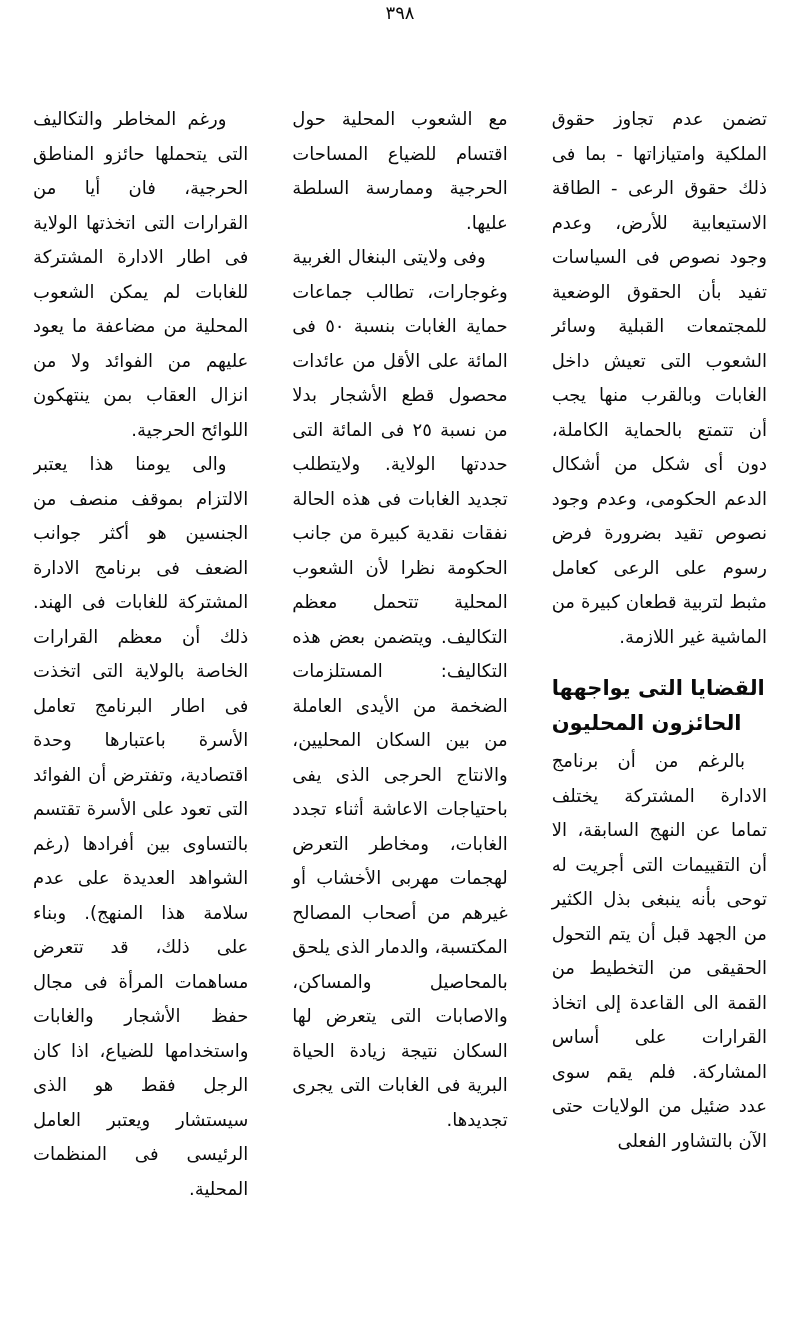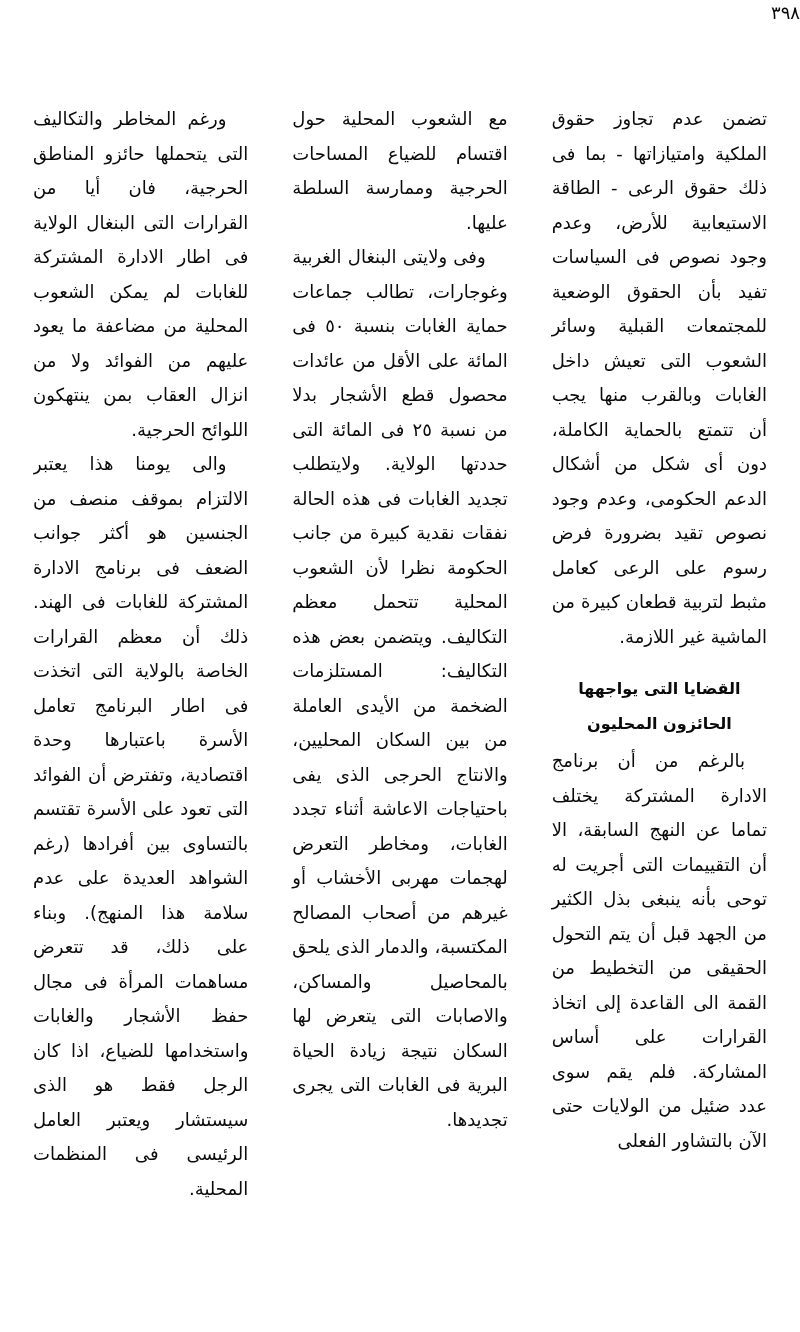--- a/index.html
+++ b/index.html
@@ -13,20 +13,21 @@
     color: #0a0a0a;
     font-family: "DejaVu Sans", sans-serif;
     position: relative;
     overflow: hidden;
   }
   .page-number {
     position: absolute;
     top: 2px;
     left: 0;
     right: 0;
+    text-align: center;
     font-size: 18px;
     letter-spacing: 1px;
   }
   .columns {
     position: absolute;
     top: 102px;
     right: 33px;
     width: 734px;
     height: 1232px;
     display: flex;
@@ -42,24 +43,24 @@
     text-justify: inter-word;
   }
   .col p {
     margin: 0;
   }
   .col p.indent {
     text-indent: 22px;
   }
   .col h2 {
     margin: 17px 0 3px 0;
-    font-size: 16px;
+    font-size: 21px;
     font-weight: 700;
     line-height: 35px;
-    text-align: center;
+    text-align: left;
   }
 </style>
 </head>
 <body>
 
 <div class="page">
 
   <div class="page-number">٣٩٨</div>
 
   <div class="columns">
@@ -69,18 +70,18 @@
       <h2>القضايا التى يواجهها الحائزون المحليون</h2>
       <p class="indent">بالرغم من أن برنامج الادارة المشتركة يختلف تماما عن النهج السابقة، الا أن التقييمات التى أجريت له توحى بأنه ينبغى بذل الكثير من الجهد قبل أن يتم التحول الحقيقى من التخطيط من القمة الى القاعدة إلى اتخاذ القرارات على أساس المشاركة. فلم يقم سوى عدد ضئيل من الولايات حتى الآن بالتشاور الفعلى</p>
     </div>
 
     <div class="col">
       <p>مع الشعوب المحلية حول اقتسام للضياع المساحات الحرجية وممارسة السلطة عليها.</p>
       <p class="indent">وفى ولايتى البنغال الغربية وغوجارات، تطالب جماعات حماية الغابات بنسبة ٥٠ فى المائة على الأقل من عائدات محصول قطع الأشجار بدلا من نسبة ٢٥ فى المائة التى حددتها الولاية. ولايتطلب تجديد الغابات فى هذه الحالة نفقات نقدية كبيرة من جانب الحكومة نظرا لأن الشعوب المحلية تتحمل معظم التكاليف. ويتضمن بعض هذه التكاليف: المستلزمات الضخمة من الأيدى العاملة من بين السكان المحليين، والانتاج الحرجى الذى يفى باحتياجات الاعاشة أثناء تجدد الغابات، ومخاطر التعرض لهجمات مهربى الأخشاب أو غيرهم من أصحاب المصالح المكتسبة، والدمار الذى يلحق بالمحاصيل والمساكن، والاصابات التى يتعرض لها السكان نتيجة زيادة الحياة البرية فى الغابات التى يجرى تجديدها.</p>
     </div>
 
     <div class="col">
-      <p class="indent">ورغم المخاطر والتكاليف التى يتحملها حائزو المناطق الحرجية، فان أيا من القرارات التى البنغال الولاية فى اطار الادارة المشتركة للغابات لم يمكن الشعوب المحلية من مضاعفة ما يعود عليهم من الفوائد ولا من انزال العقاب بمن ينتهكون اللوائح الحرجية.</p>
+      <p class="indent">ورغم المخاطر والتكاليف التى يتحملها حائزو المناطق الحرجية، فان أيا من القرارات التى اتخذتها الولاية فى اطار الادارة المشتركة للغابات لم يمكن الشعوب المحلية من مضاعفة ما يعود عليهم من الفوائد ولا من انزال العقاب بمن ينتهكون اللوائح الحرجية.</p>
       <p class="indent">والى يومنا هذا يعتبر الالتزام بموقف منصف من الجنسين هو أكثر جوانب الضعف فى برنامج الادارة المشتركة للغابات فى الهند. ذلك أن معظم القرارات الخاصة بالولاية التى اتخذت فى اطار البرنامج تعامل الأسرة باعتبارها وحدة اقتصادية، وتفترض أن الفوائد التى تعود على الأسرة تقتسم بالتساوى بين أفرادها (رغم الشواهد العديدة على عدم سلامة هذا المنهج). وبناء على ذلك، قد تتعرض مساهمات المرأة فى مجال حفظ الأشجار والغابات واستخدامها للضياع، اذا كان الرجل فقط هو الذى سيستشار ويعتبر العامل الرئيسى فى المنظمات المحلية.</p>
     </div>
 
   </div>
 </div>
 
 </body></html>

